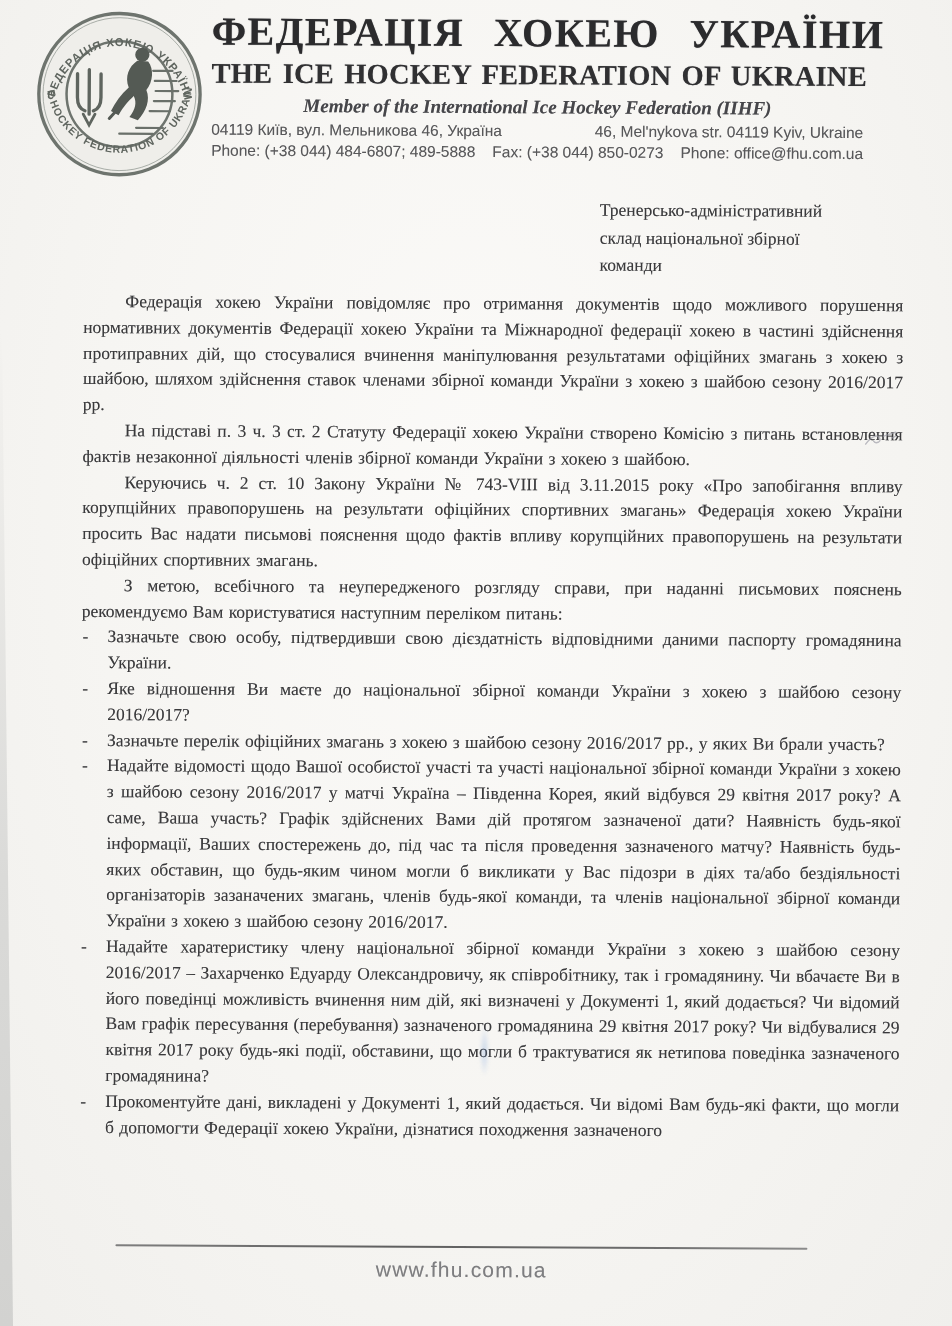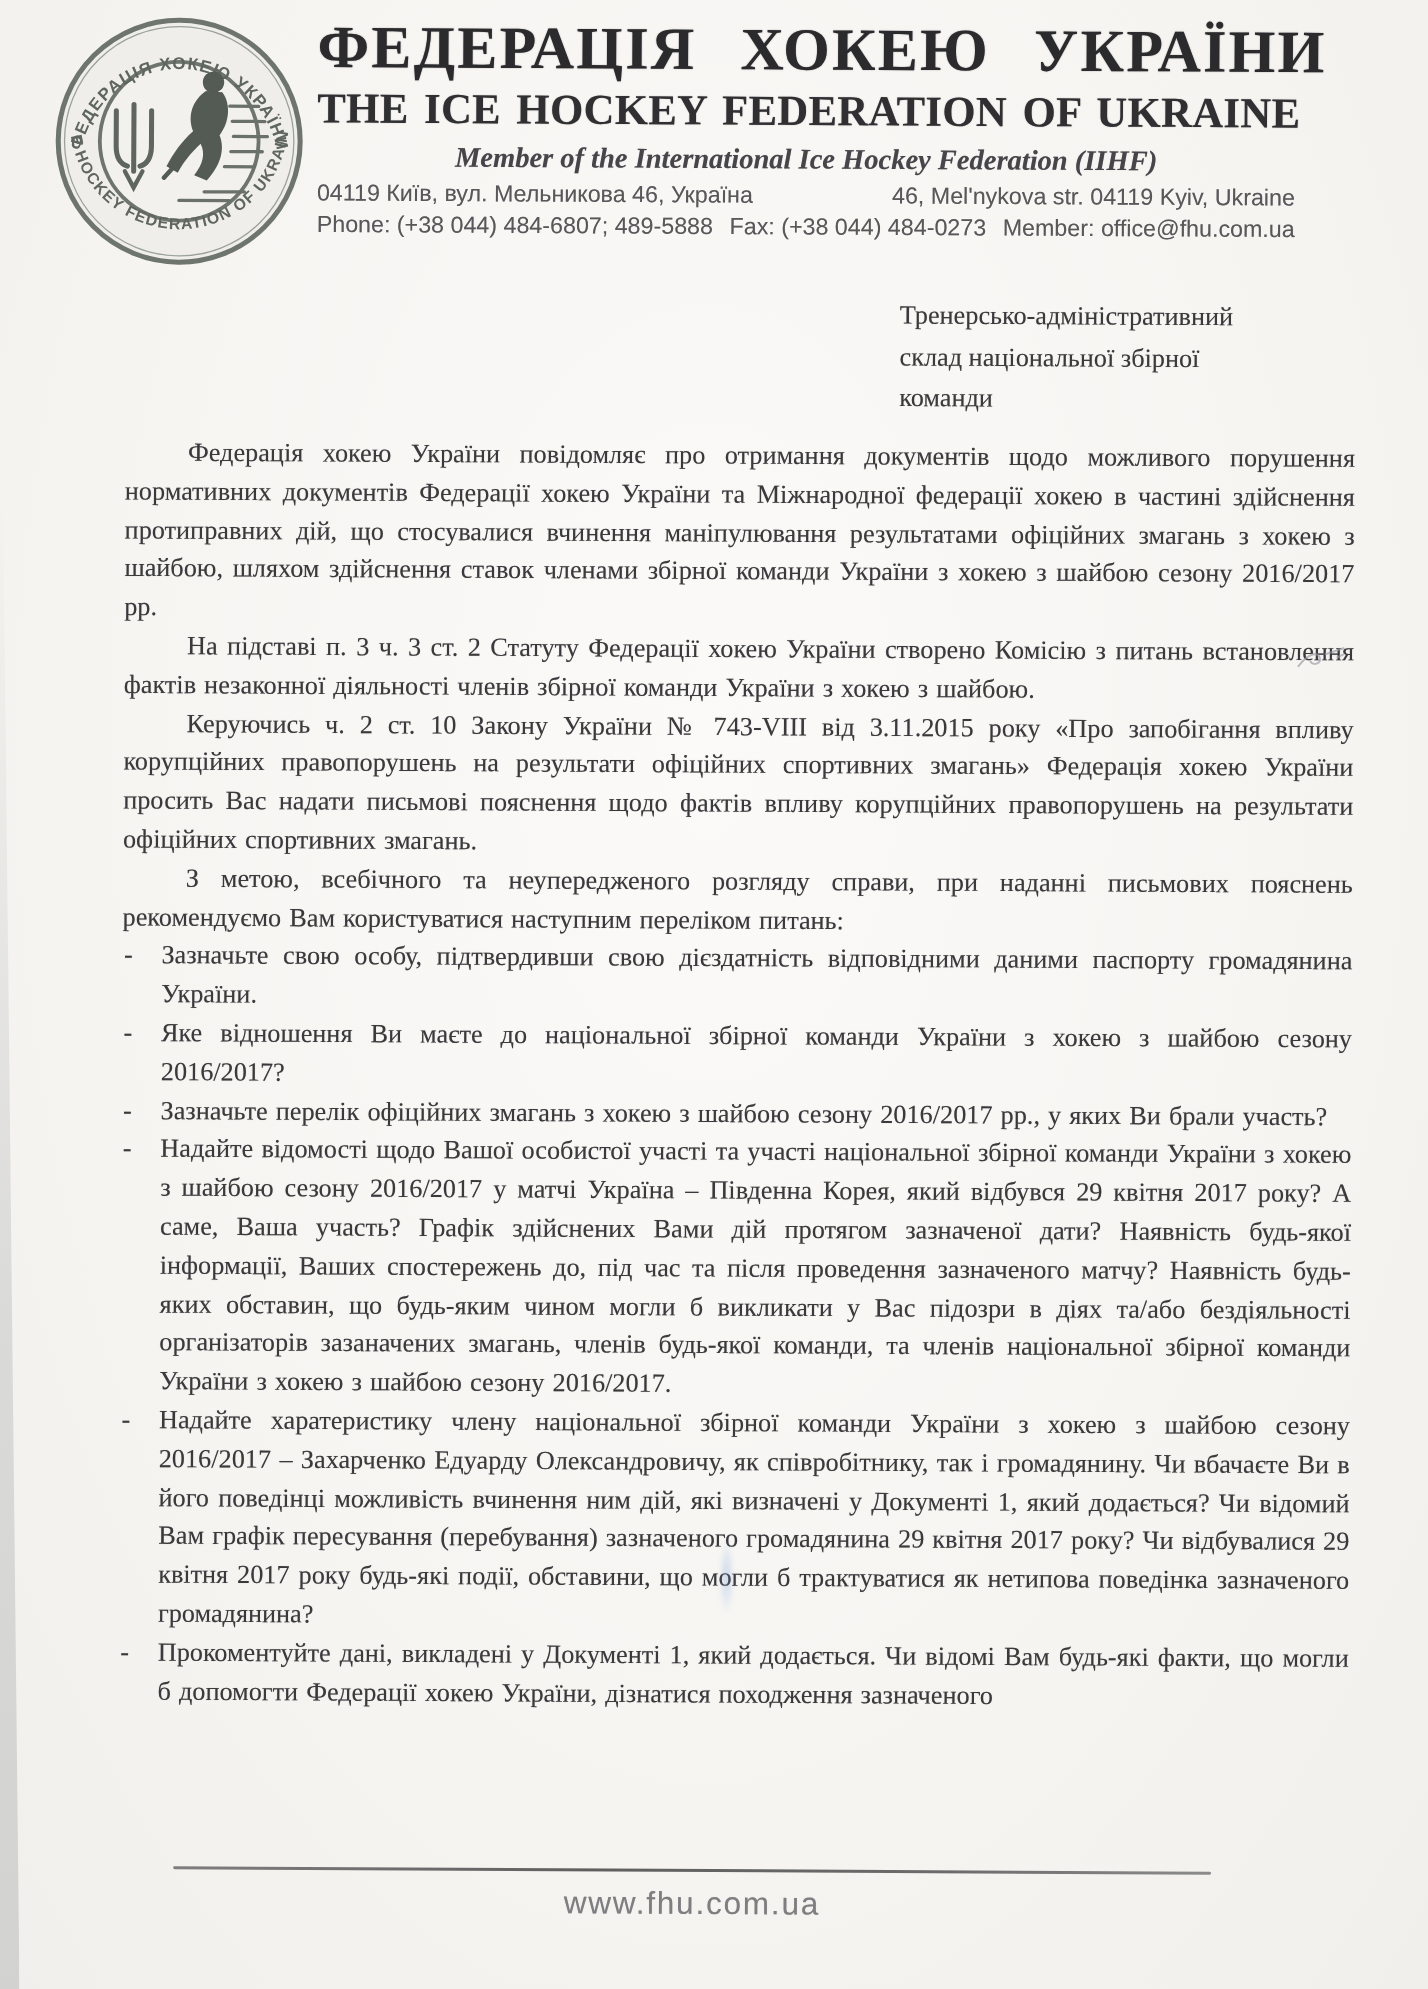--- a/index.html
+++ b/index.html
@@ -134,22 +134,22 @@
       <div class="head-text">
         <div class="title-uk">ФЕДЕРАЦІЯ ХОКЕЮ УКРАЇНИ</div>
         <div class="title-en">THE ICE HOCKEY FEDERATION OF UKRAINE</div>
         <div class="membership">Member of the International Ice Hockey Federation (IIHF)</div>
         <div class="addr-row">
           <span>04119 Київ, вул. Мельникова 46, Україна</span>
           <span>46, Mel'nykova str. 04119 Kyiv, Ukraine</span>
         </div>
         <div class="contact-row">
           <span>Phone: (+38 044) 484-6807; 489-5888</span>
-          <span>Fax: (+38 044) 484-0273</span>
-          <span>Member: office@fhu.com.ua</span>
+          <span>Fax: (+38 044) 850-0273</span>
+          <span>Phone: office@fhu.com.ua</span>
         </div>
       </div>
     </header>
 
     <div class="recipient">
       <div>Тренерсько-адміністративний</div>
       <div>склад національної збірної</div>
       <div>команди</div>
     </div>
 

